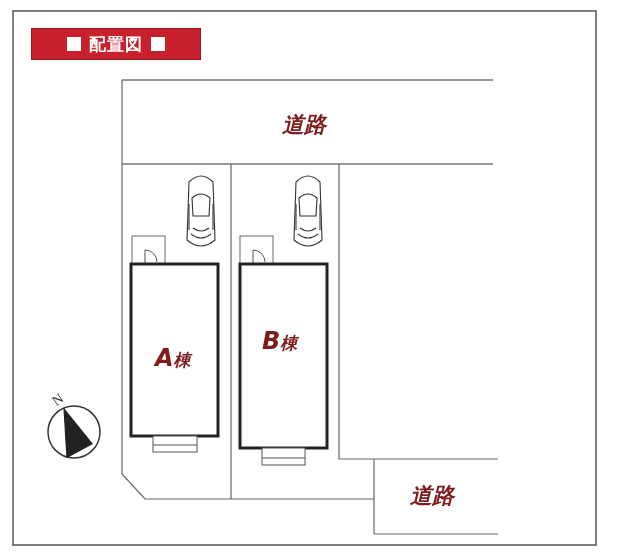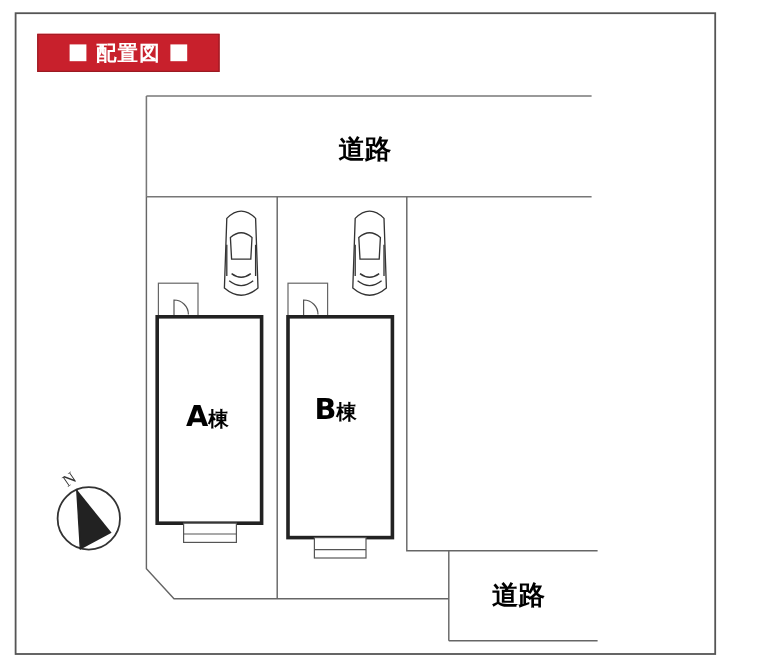--- a/index.html
+++ b/index.html
@@ -1,28 +1,28 @@
 <!DOCTYPE html>
 <html><head>
 <meta charset="utf-8">
 <style>
   html, body { margin:0; padding:0; background:#ffffff; }
   body { width:640px; height:557px; position:relative; overflow:hidden; font-family:"DejaVu Sans", sans-serif; }
   #plan { position:absolute; left:0; top:0; }
   .title-badge {
-    position:absolute; left:31px; top:28px; width:152px; height:32px;
+    position:absolute; left:31px; top:28px; width:170px; height:32px;
     background:#c8202c; display:flex; align-items:center; justify-content:center;
     gap:8px; box-shadow:0 0 0 1px #9b1a22 inset;
   }
   .title-badge .sq { width:14px; height:14px; background:#ffffff; display:inline-block; }
   .title-badge .t { color:#ffffff; font-weight:bold; font-size:17px; letter-spacing:1px; }
-  .lbl { position:absolute; font-weight:bold; color:#000000; }
+  .lbl { position:absolute; font-weight:bold; color:#7f1d1d;font-style:italic; }
   .road-top { left:282px; top:110px; font-size:22px; }
   .road-bottom { left:410px; top:481px; font-size:22px; }
-  .bldA { left:155px; top:333px; font-size:24px; }
+  .bldA { left:155px; top:344px; font-size:24px; }
   .bldB { left:262px; top:327px; font-size:24px; }
   .bld small { font-size:17px; }
 </style>
 </head>
 <body>
 
 <svg id="plan" width="640" height="557" viewBox="0 0 640 557">
 
   <rect x="13" y="11" width="583" height="534" fill="none" stroke="#555" stroke-width="1.5"></rect>
 

